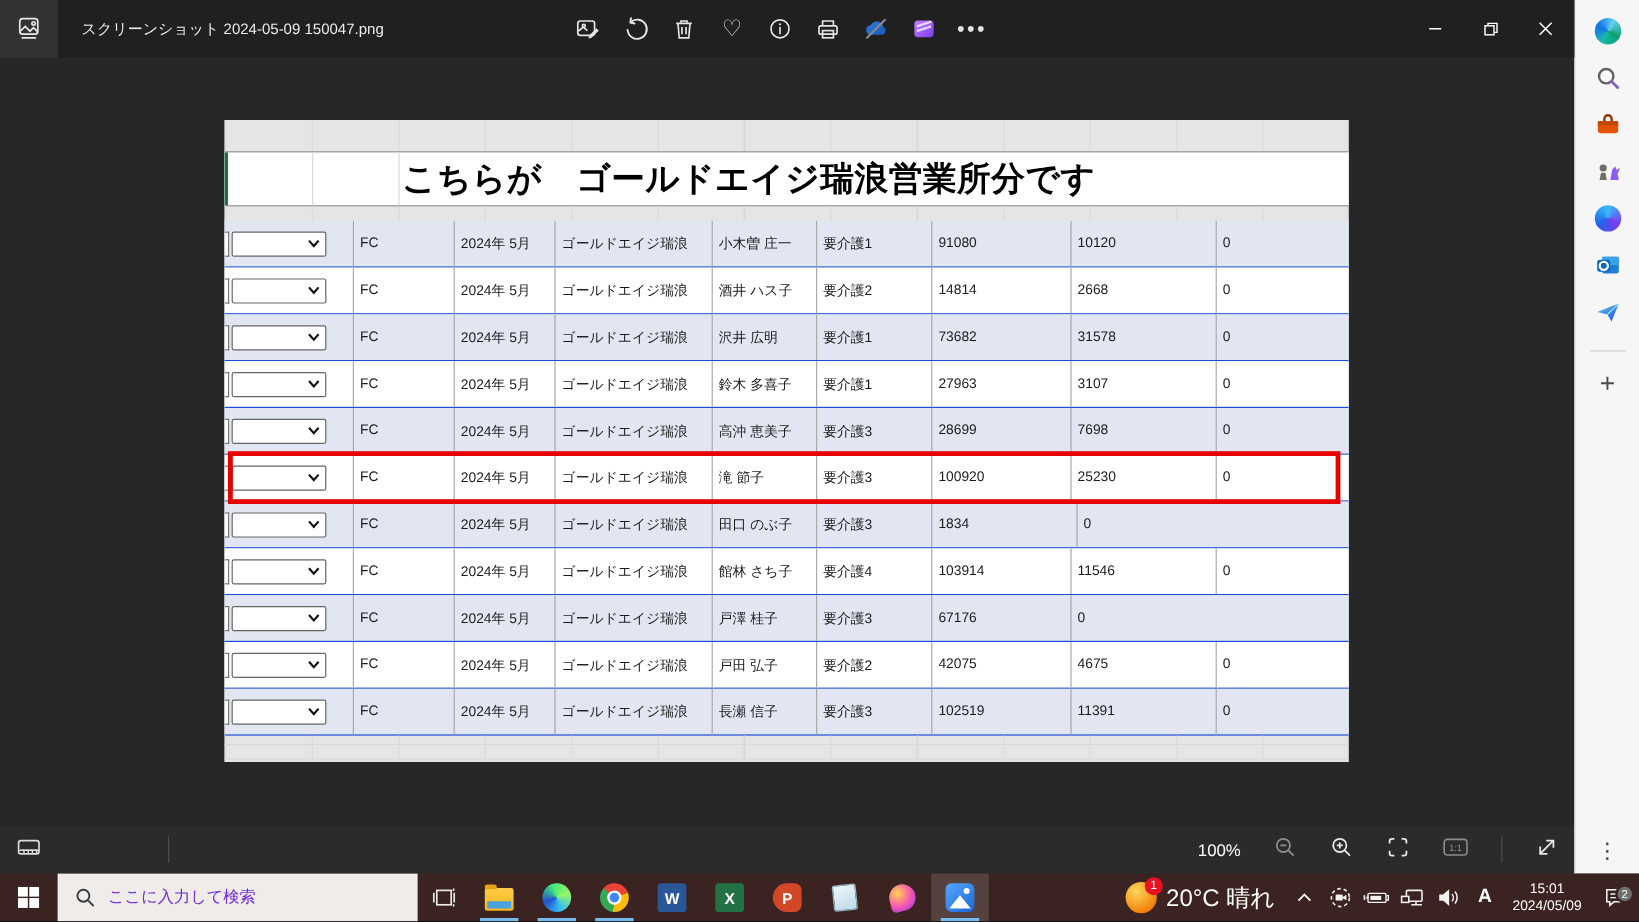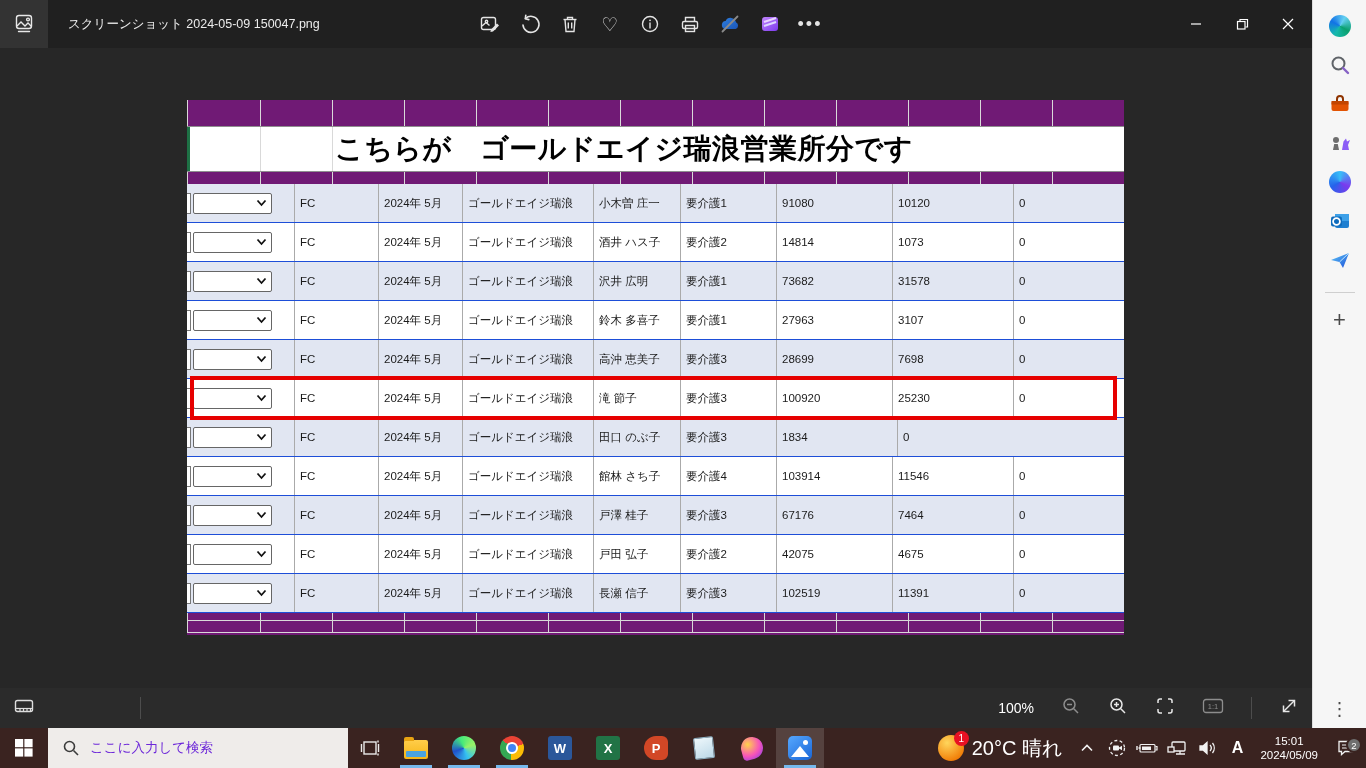--- a/index.html
+++ b/index.html
@@ -13,21 +13,21 @@
   .wtitle { position:absolute; left:68px; top:0; height:48px; display:flex; align-items:center; color:#ececec; font-size:12.5px; white-space:nowrap; }
   .toolbar { position:absolute; left:478px; top:0; height:48px; display:flex; align-items:center; gap:16px; color:#e4e4e4; }
   .tbtn { width:24px; height:24px; display:flex; align-items:center; justify-content:center; cursor:default; }
   .heartglyph { font-size:19px; color:#cfcfcf; line-height:1; }
   .dotsglyph { font-size:18px; color:#e4e4e4; letter-spacing:2px; line-height:1; }
   .wincontrols { position:absolute; right:1px; top:0; height:48px; display:flex; }
   .wc { width:46px; height:48px; display:flex; align-items:center; justify-content:center; color:#ffffff; font-size:15px; }
 
   
   .viewer { position:absolute; left:0; top:48px; width:1312px; height:640px; background:#272727; }
-  .shot { position:absolute; left:187px; top:52px; width:937px; height:535px; background:#701a75; overflow:hidden; }
+  .shot { position:absolute; left:187px; top:52px; width:937px; height:535px; background:#e5e5e5; overflow:hidden; }
   .gridcols { background-image:repeating-linear-gradient(to right,transparent 0,transparent 71px,#d9d9d9 71px,#d9d9d9 72px); background-position-x:2px; }
   .grid-top { position:absolute; left:0; top:0; width:937px; height:26px; }
   .title-row { position:absolute; left:0; top:26px; width:937px; height:46px; border-top:1px solid #8f8f8f; border-bottom:1px solid #8f8f8f; background:#fff; }
   .title-row .greenbar { position:absolute; left:0; top:0; width:3px; height:100%; background:#1e7145; }
   .title-row .gl { position:absolute; top:0; width:1px; height:100%; background:#d9d9d9; }
   .shot-title { position:absolute; left:148px; top:0; height:100%; display:flex; align-items:center; font-size:28px; font-weight:bold; color:#000; letter-spacing:0.5px; white-space:nowrap; }
   .grid-mid { position:absolute; left:0; top:72px; width:937px; height:12px; }
   .ptable { position:absolute; left:0; top:84px; width:937px; }
   .trow { display:flex; width:937px; height:39px; background:#ffffff; border-bottom:1px solid #1d4ed8; }
   .trow.alt { background:#e1e6f2; }
@@ -246,21 +246,21 @@
                   <path d="M1.5 1.5 L5.5 6 L9.5 1.5"></path>
                 </svg>
         </span>
       </div>
       <div class="cell c-fc">FC</div>
       <div class="cell c-month">2024年 5月</div>
       <div class="cell c-office">ゴールドエイジ瑞浪</div>
       <div class="cell c-name">酒井 ハス子</div>
       <div class="cell c-care">要介護2</div>
       <div class="cell c-units">14814</div>
-      <div class="cell c-amount">1073</div>
+      <div class="cell c-amount">2668</div>
       <div class="cell c-zero">0</div>
     </div>
           <div class="trow alt">
       <div class="cell c-sel">
         <span class="stub"></span>
         <span class="sel">
           <svg width="11" height="8" viewBox="0 0 11 8" fill="none" stroke="#111" stroke-width="1.8">
                   <path d="M1.5 1.5 L5.5 6 L9.5 1.5"></path>
                 </svg>
         </span>
@@ -371,21 +371,20 @@
                   <path d="M1.5 1.5 L5.5 6 L9.5 1.5"></path>
                 </svg>
         </span>
       </div>
       <div class="cell c-fc">FC</div>
       <div class="cell c-month">2024年 5月</div>
       <div class="cell c-office">ゴールドエイジ瑞浪</div>
       <div class="cell c-name">戸澤 桂子</div>
       <div class="cell c-care">要介護3</div>
       <div class="cell c-units">67176</div>
-      <div class="cell c-amount">7464</div>
       <div class="cell c-zero">0</div>
     </div>
           <div class="trow">
       <div class="cell c-sel">
         <span class="stub"></span>
         <span class="sel">
           <svg width="11" height="8" viewBox="0 0 11 8" fill="none" stroke="#111" stroke-width="1.8">
                   <path d="M1.5 1.5 L5.5 6 L9.5 1.5"></path>
                 </svg>
         </span>

